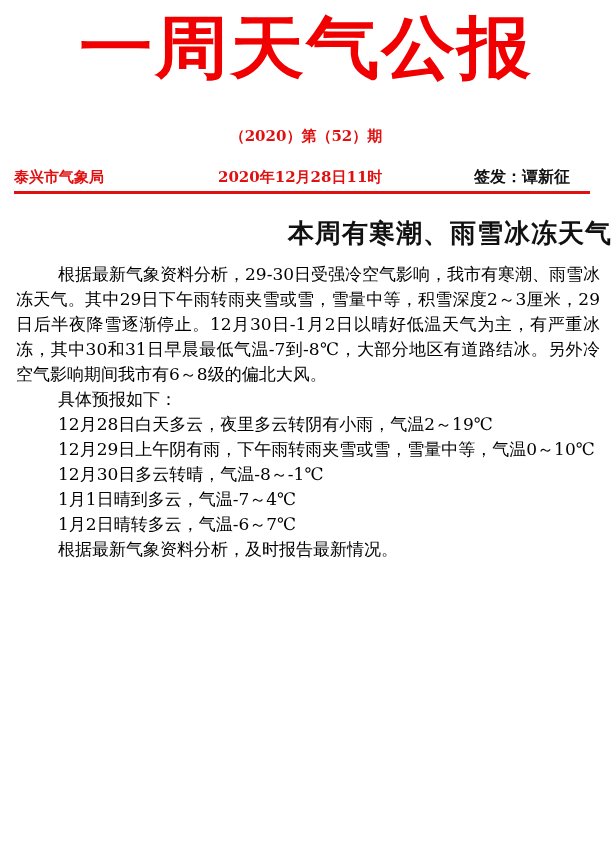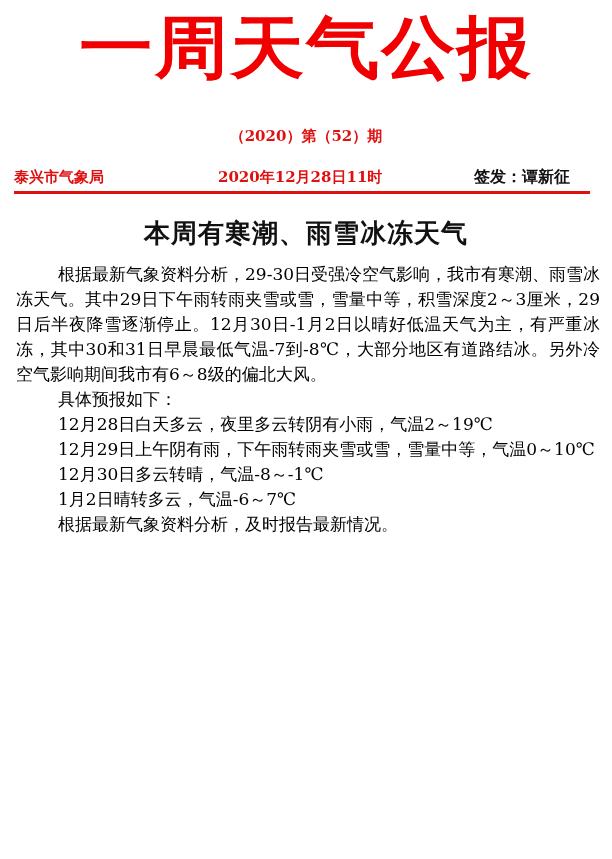--- a/index.html
+++ b/index.html
@@ -3,21 +3,21 @@
   <meta charset="utf-8">
   <style>
     html, body { margin: 0; padding: 0; background: #ffffff; }
     body { width: 612px; height: 859px; position: relative; overflow: hidden; font-family: "DejaVu Serif", serif; color: #111; }
     .masthead { position: absolute; left: 0; top: 8px; width: 612px; text-align: center; font-family: "DejaVu Sans", sans-serif; font-weight: bold; font-size: 68px; color: #f00000; letter-spacing: 2px; line-height: 80px; transform: scaleX(1.08); }
     .issue { position: absolute; left: 0; top: 127px; width: 612px; text-align: center; font-family: "DejaVu Serif", serif; font-weight: bold; font-size: 15px; color: #e01010; }
     .meta-left { position: absolute; left: 14px; top: 168px; font-weight: bold; font-size: 15px; color: #e01010; font-family: "DejaVu Serif", serif; }
     .meta-center { position: absolute; left: 218px; top: 168px; font-weight: bold; font-size: 15px; color: #e01010; font-family: "DejaVu Serif", serif; }
     .meta-right { position: absolute; left: 474px; top: 167px; font-weight: bold; font-size: 16px; color: #111; font-family: Liberation Mono, monospace; }
     .rule { position: absolute; left: 14px; top: 191px; width: 576px; height: 3px; background: #e01010; }
-    .headline { position: absolute; left: 0; top: 216px; width: 612px; text-align: center; font-size: 26px; font-weight: bold; font-family: "DejaVu Serif", serif; color: #111; letter-spacing: 1px; }
+    .headline { position: absolute; left: 0; top: 216px; width: 612px; text-align: right; font-size: 26px; font-weight: bold; font-family: "DejaVu Serif", serif; color: #111; letter-spacing: 1px; }
     .body-text { position: absolute; left: 16px; top: 262px; width: 584px; font-size: 17px; line-height: 25px; font-family: "DejaVu Serif", serif; color: #000000; }
     .para { margin: 0; text-indent: 42px; text-align: justify; }
     .line { margin: 0; padding-left: 42px; white-space: nowrap; }
     .line-wrap { margin: 0; text-indent: 42px; }
   </style>
 </head>
 <body>
 
 <div class="masthead">一周天气公报</div>
 <div class="issue">（2020）第（52）期</div>
@@ -27,15 +27,16 @@
 <div class="rule"></div>
 
 <div class="headline">本周有寒潮、雨雪冰冻天气</div>
 
 <div class="body-text">
   <p class="para">根据最新气象资料分析，29-30日受强冷空气影响，我市有寒潮、雨雪冰冻天气。其中29日下午雨转雨夹雪或雪，雪量中等，积雪深度2～3厘米，29日后半夜降雪逐渐停止。12月30日-1月2日以晴好低温天气为主，有严重冰冻，其中30和31日早晨最低气温-7到-8℃，大部分地区有道路结冰。另外冷空气影响期间我市有6～8级的偏北大风。</p>
   <p class="line">具体预报如下：</p>
   <p class="line">12月28日白天多云，夜里多云转阴有小雨，气温2～19℃</p>
   <p class="line-wrap">12月29日上午阴有雨，下午雨转雨夹雪或雪，雪量中等，气温0～10℃</p>
   <p class="line">12月30日多云转晴，气温-8～-1℃</p>
+  <p class="line">1月1日晴到多云，气温-7～4℃</p>
   <p class="line">1月2日晴转多云，气温-6～7℃</p>
   <p class="line">根据最新气象资料分析，及时报告最新情况。</p>
 </div>
 
 </body></html>

